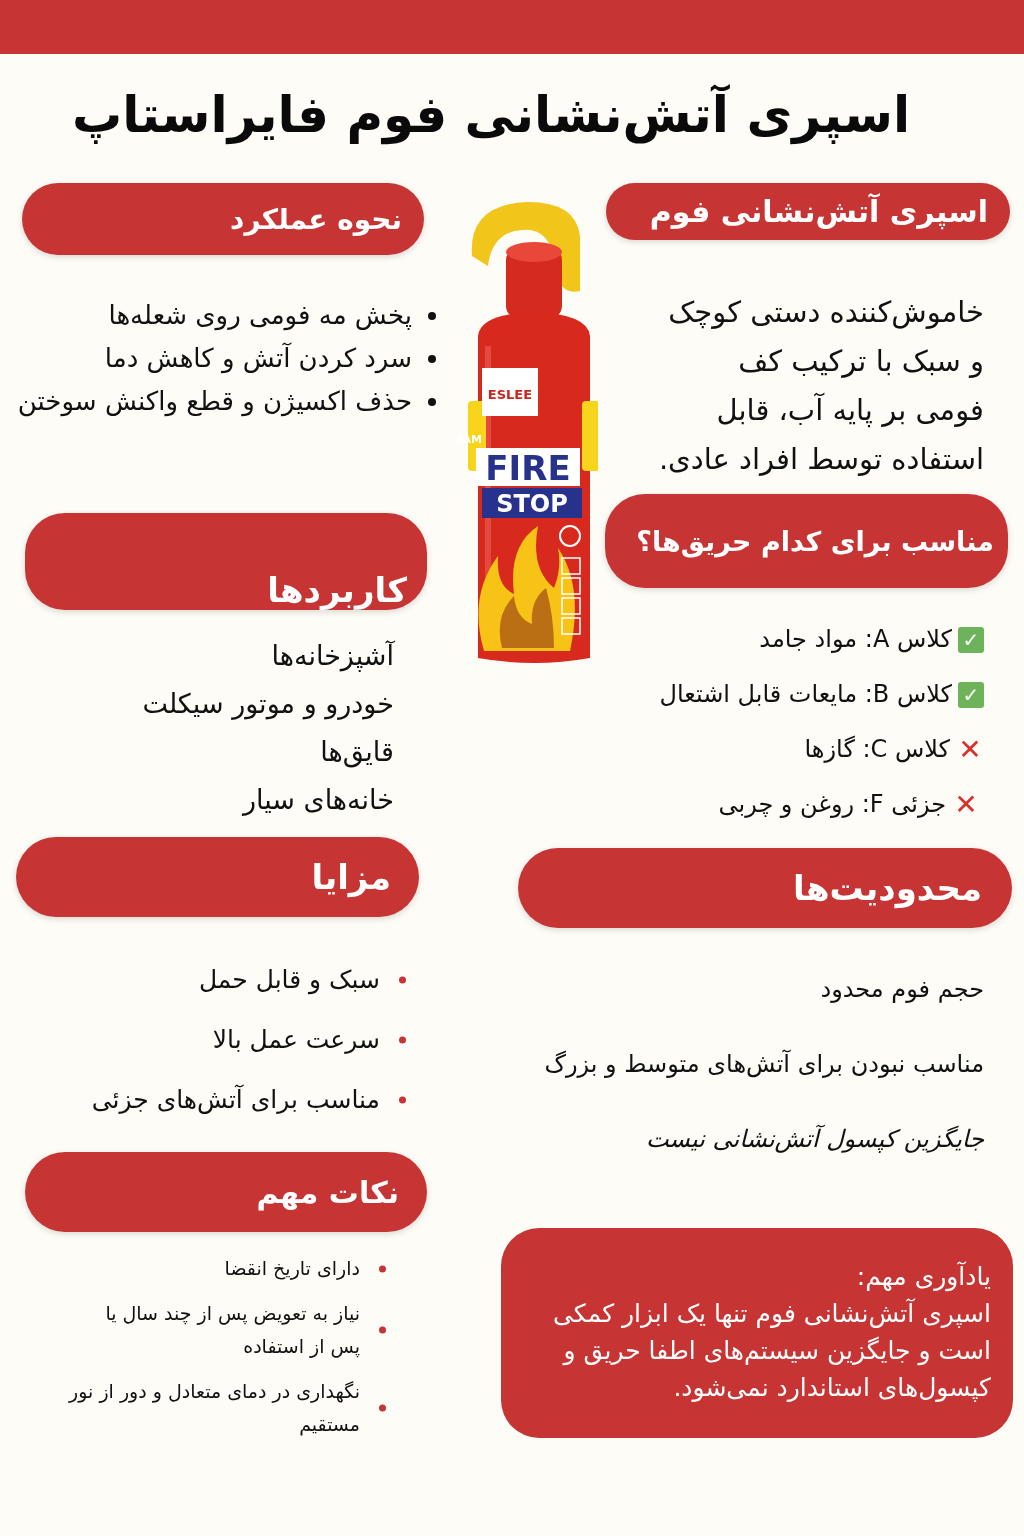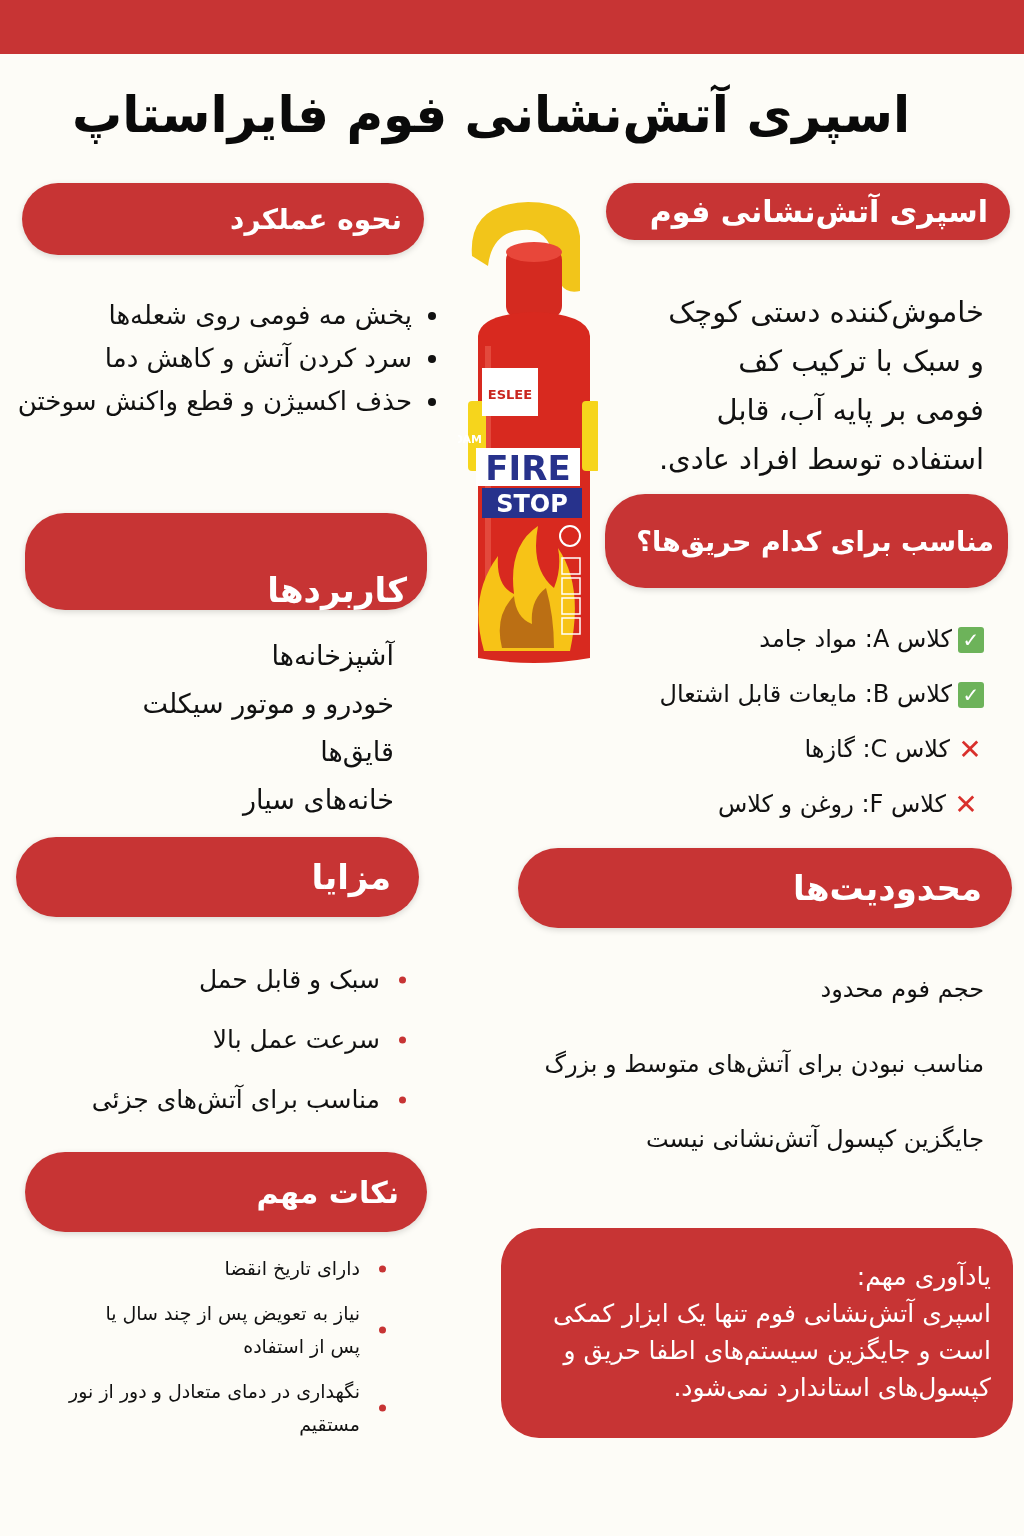--- a/index.html
+++ b/index.html
@@ -135,21 +135,21 @@
   <div class="class-row">
     <span class="check-icon">✓</span><span class="lbl">کلاس A: مواد جامد</span>
   </div>
   <div class="class-row">
     <span class="check-icon">✓</span><span class="lbl">کلاس B: مایعات قابل اشتعال</span>
   </div>
   <div class="class-row">
     <span class="cross-icon">✕</span><span class="lbl">کلاس C: گازها</span>
   </div>
   <div class="class-row" style="margin-right:4px;">
-    <span class="cross-icon">✕</span><span class="lbl">کلاس F: روغن و کلاس</span>
+    <span class="cross-icon">✕</span><span class="lbl">جزئی F: روغن و چربی</span>
   </div>
 </div>
 
 <div class="pill" style="left:25px; top:513px; width:402px; height:97px; font-size:34px; padding-right:20px;align-items:flex-end;">
   <span>کاربردها</span>
 </div>
 <div class="body-text" style="right:630px; top:632px; font-size:27px; line-height:48px;">
   <div>آشپزخانه‌ها</div>
   <div>خودرو و موتور سیکلت</div>
   <div>قایق‌ها</div>
@@ -164,21 +164,21 @@
   <li class="dot-red">سرعت عمل بالا</li>
   <li class="dot-red">مناسب برای آتش‌های جزئی</li>
 </ul>
 
 <div class="pill" style="left:518px; top:848px; width:494px; height:80px; font-size:34px; padding-right:30px;">
   <span>محدودیت‌ها</span>
 </div>
 <div class="body-text" style="right:40px; top:952px; font-size:24px; line-height:75px;">
   <div style="white-space:nowrap;">حجم فوم محدود</div>
   <div style="white-space:nowrap;">مناسب نبودن برای آتش‌های متوسط و بزرگ</div>
-  <div style="white-space:nowrap;">جایگزین کپسول آتش‌نشانی نیست</div>
+  <div style="white-space:nowrap;font-style:italic;">جایگزین کپسول آتش‌نشانی نیست</div>
 </div>
 
 <div class="pill" style="left:25px; top:1152px; width:402px; height:80px; font-size:30px; padding-right:28px;">
   <span>نکات مهم</span>
 </div>
 <ul class="body-text bullet-list" style="right:664px; top:1252px; font-size:19px; line-height:33px;">
   <li class="dot-red" style="margin-bottom:12px;">
     <div>دارای تاریخ انقضا</div>
   </li>
   <li class="dot-red" style="margin-bottom:12px;">

